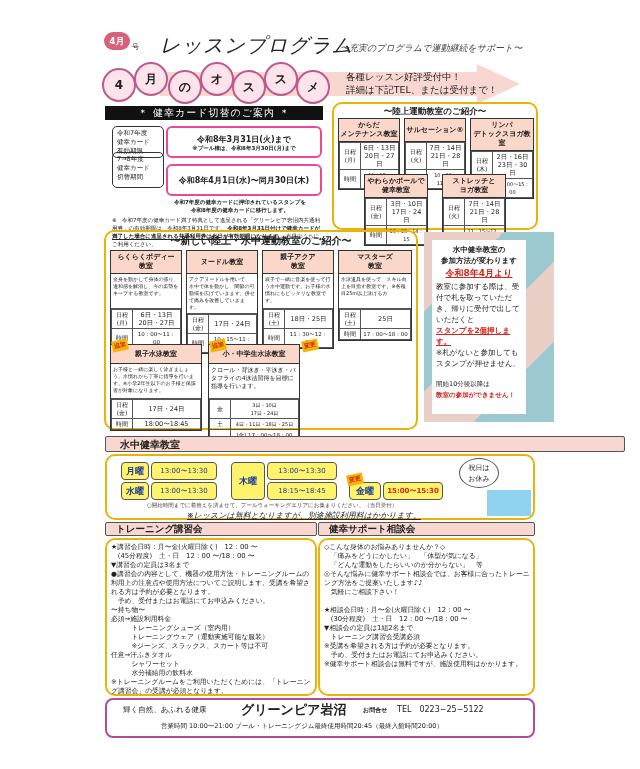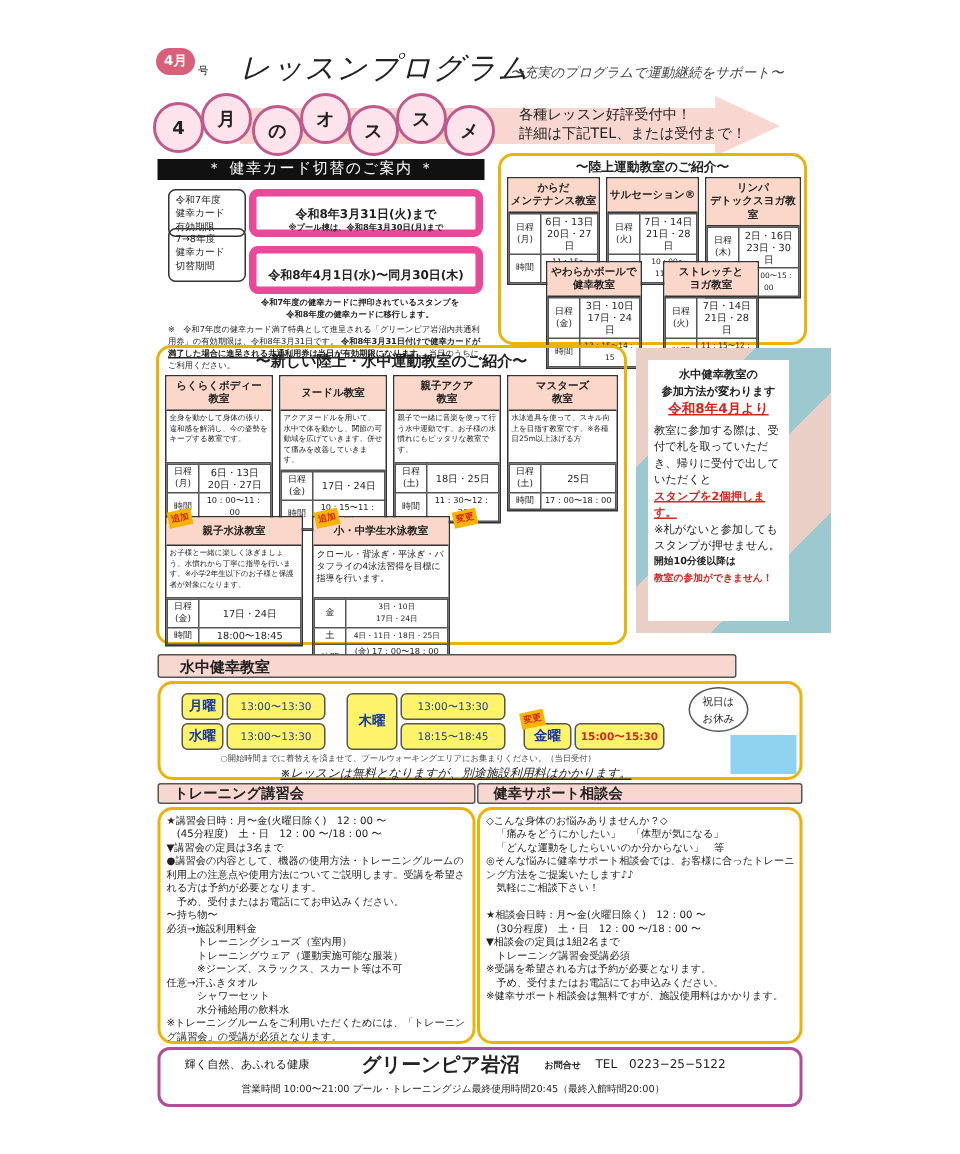--- a/index.html
+++ b/index.html
@@ -9,21 +9,21 @@
   .badge{position:absolute;left:4px;top:0;width:26px;height:18px;background:#d9607a;border-radius:9px;color:#fff;font-size:9px;font-weight:bold;text-align:center;line-height:18px;}
   .gou{position:absolute;left:32px;top:10px;font-size:7px;}
   .title{position:absolute;left:60px;top:0px;font-size:20px;font-style:italic;letter-spacing:1px;}
   .subtitle{position:absolute;left:240px;top:10px;font-size:9px;font-style:italic;color:#444;}
   .arrow{position:absolute;left:60px;top:32px;width:360px;height:40px;background:#f8d7d0;clip-path:polygon(0 20%,88% 20%,88% 0,100% 50%,88% 100%,88% 80%,0 80%);}
   .circ{position:absolute;top:36px;width:30px;height:30px;border-radius:50%;background:#fde3ec;border:2px solid #c05a8c;font-weight:bold;font-size:12px;text-align:center;line-height:30px;}
   .arrowtxt{position:absolute;left:246px;top:38px;font-size:9.5px;line-height:13px;}
   
   .card-head{position:absolute;left:5px;top:74px;width:218px;height:14px;background:#111;color:#fff;font-size:10px;text-align:center;line-height:14px;letter-spacing:1px;}
   .lbl{position:absolute;width:52px;border:1px solid #333;border-radius:5px;font-size:6.5px;line-height:9px;padding:2px 4px;box-sizing:border-box;}
-  .val{position:absolute;border:5px solid #ec4899;border-radius:6px;font-size:8px;font-weight:bold;text-align:center;box-sizing:border-box;}
+  .val{position:absolute;border:2px solid #ec4899;border-radius:6px;font-size:8px;font-weight:bold;text-align:center;box-sizing:border-box;}
   .small{font-size:5.5px;font-weight:bold;}
   .note{position:absolute;font-size:5.5px;line-height:8px;}
   
   .rbox{position:absolute;border:2px solid #eab308;border-radius:10px;box-sizing:border-box;}
   .sec-title{position:absolute;font-weight:bold;text-align:center;}
   .cls{position:absolute;border:1px solid #333;box-sizing:border-box;font-size:6.5px;}
   .cls .nm{background:#fbd7c9;text-align:center;font-weight:bold;font-size:7px;line-height:9px;padding:2px 0;border-bottom:1px solid #333;}
   .cls table{border-collapse:collapse;width:100%;}
   .cls td{border:1px solid #555;padding:1px 2px;font-size:6.5px;text-align:center;line-height:8px;}
   .cls td.k{width:16px;font-size:6px;}
@@ -296,26 +296,26 @@
   </div>
 
   <div class="notice">
     <div class="notice-inner">
       <div style="text-align:center;font-weight:bold">水中健幸教室の</div>
       <div style="text-align:center;font-weight:bold">参加方法が変わります</div>
       <div style="text-align:center;font-weight:bold;color:#d3261e;text-decoration:underline;font-size:9px;margin:2px 0">令和8年4月より</div>
       <div>教室に参加する際は、受付で札を取っていただき、帰りに受付で出していただくと</div>
       <div style="color:#d3261e;font-weight:bold;text-decoration:underline">スタンプを2個押します。</div>
       <div>※札がないと参加してもスタンプが押せません。</div>
-      <div style="font-weight:bold;font-size:6.5px;margin-top:0">開始10分後以降は</div>
+      <div style="font-weight:normal;font-size:6.5px;margin-top:10px">開始10分後以降は</div>
       <div style="font-weight:bold;font-size:6.5px;color:#d3261e">教室の参加ができません！</div>
     </div>
   </div>
 
-  <div class="bar" style="left:5px;top:404px;width:386px;height:16px">
+  <div class="bar" style="left:5px;top:404px;width:520px;height:16px">
     <span style="position:absolute;left:14px;top:1px;font-weight:bold;font-size:10px">水中健幸教室</span>
   </div>
   <div class="rbox" style="left:5px;top:422px;width:430px;height:66px">
     <div class="day" style="left:14px;top:6px;width:28px;height:18px;line-height:16px">月曜</div>
     <div class="tm" style="left:44px;top:6px;width:66px;height:18px;line-height:16px">13:00〜13:30</div>
     <div class="day" style="left:14px;top:26px;width:28px;height:18px;line-height:16px">水曜</div>
     <div class="tm" style="left:44px;top:26px;width:66px;height:18px;line-height:16px">13:00〜13:30</div>
     <div class="day" style="left:124px;top:6px;width:34px;height:38px;line-height:36px">木曜</div>
     <div class="tm" style="left:160px;top:6px;width:70px;height:18px;line-height:16px">13:00〜13:30</div>
     <div class="tm" style="left:160px;top:26px;width:70px;height:18px;line-height:16px">18:15〜18:45</div>

